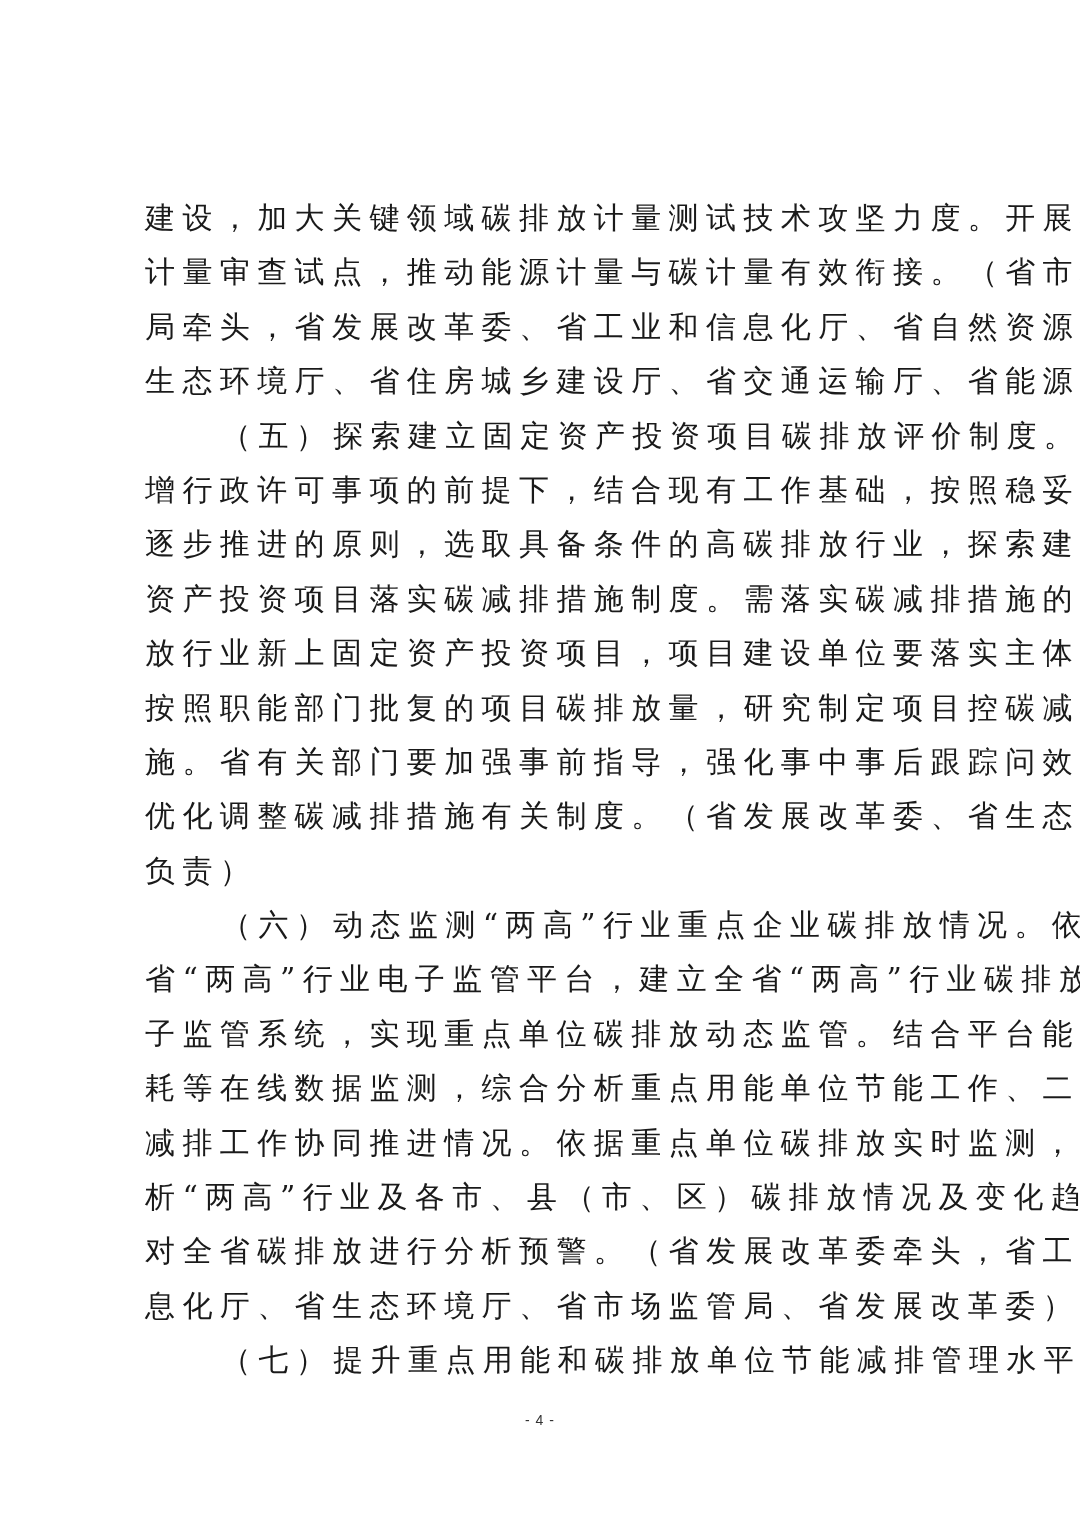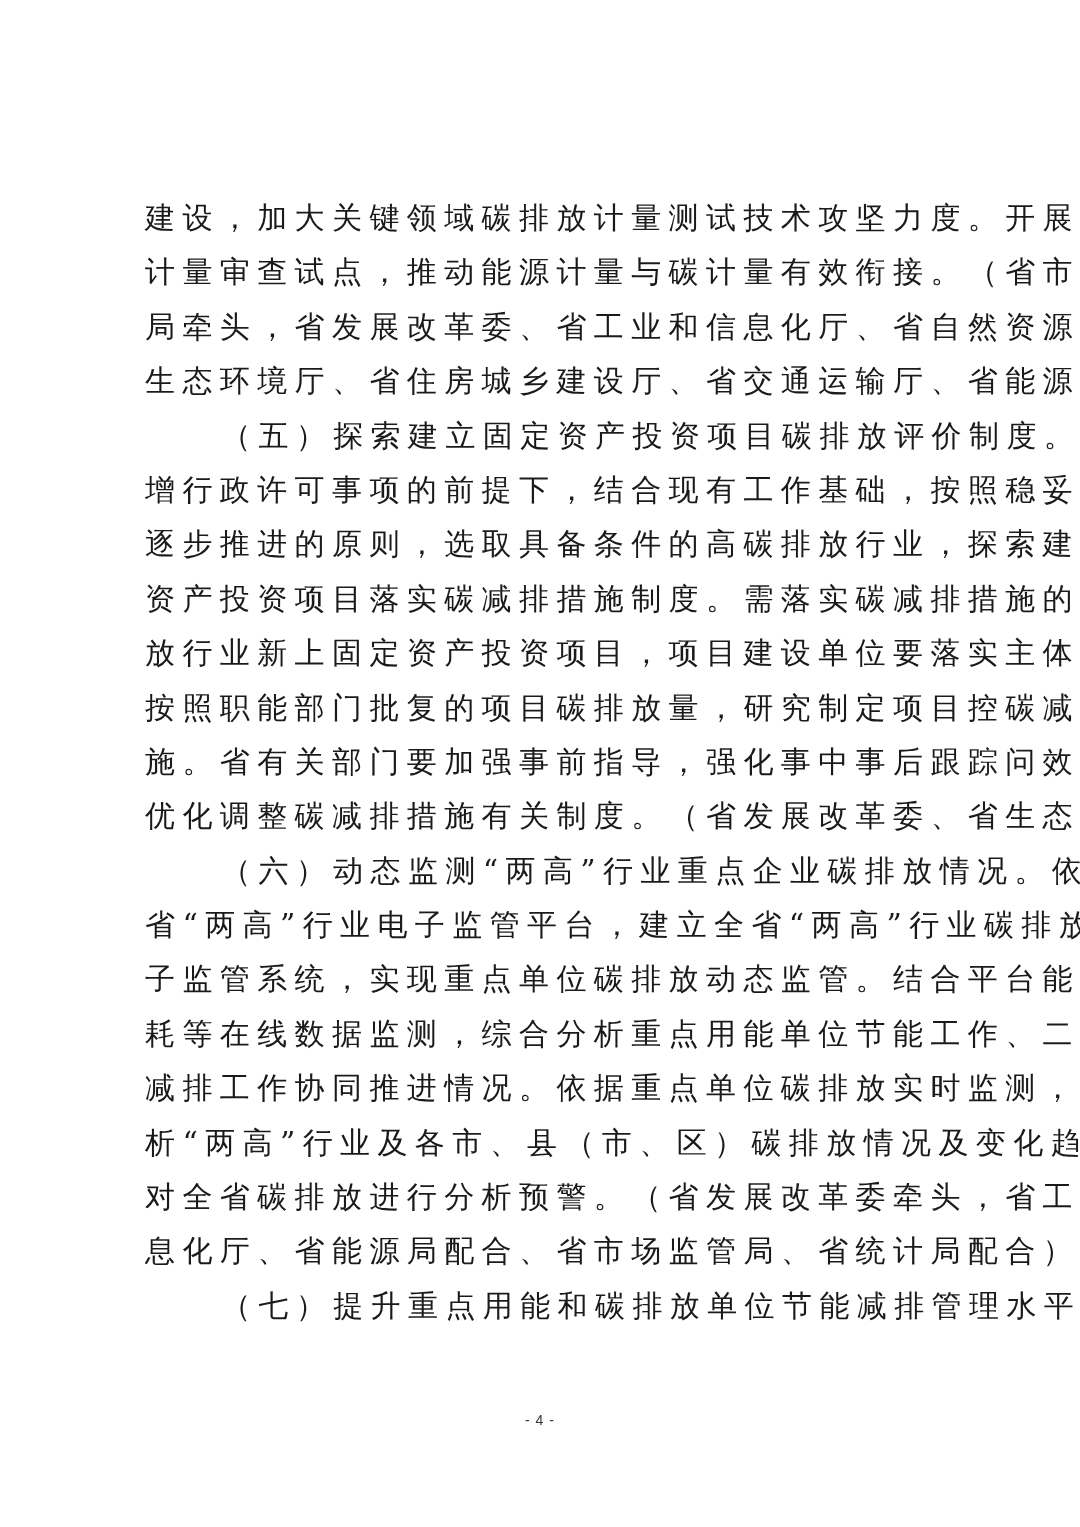--- a/index.html
+++ b/index.html
@@ -61,24 +61,25 @@
     <div class="line">局牵头，省发展改革委、省工业和信息化厅、省自然资源厅、省</div>
     <div class="line">生态环境厅、省住房城乡建设厅、省交通运输厅、省能源局配合）</div>
     <div class="line indent">（五）探索建立固定资产投资项目碳排放评价制度。在不新</div>
     <div class="line">增行政许可事项的前提下，结合现有工作基础，按照稳妥有序、</div>
     <div class="line">逐步推进的原则，选取具备条件的高碳排放行业，探索建立固定</div>
     <div class="line">资产投资项目落实碳减排措施制度。需落实碳减排措施的高碳排</div>
     <div class="line">放行业新上固定资产投资项目，项目建设单位要落实主体责任，</div>
     <div class="line">按照职能部门批复的项目碳排放量，研究制定项目控碳减碳措</div>
     <div class="line">施。省有关部门要加强事前指导，强化事中事后跟踪问效，及时</div>
     <div class="line">优化调整碳减排措施有关制度。（省发展改革委、省生态环境厅</div>
+    <div class="line">负责）</div>
     <div class="line indent">（六）动态监测“两高”行业重点企业碳排放情况。依托全</div>
     <div class="line">省“两高”行业电子监管平台，建立全省“两高”行业碳排放电</div>
     <div class="line">子监管系统，实现重点单位碳排放动态监管。结合平台能耗、煤</div>
     <div class="line">耗等在线数据监测，综合分析重点用能单位节能工作、二氧化碳</div>
     <div class="line">减排工作协同推进情况。依据重点单位碳排放实时监测，统计分</div>
     <div class="line">析“两高”行业及各市、县（市、区）碳排放情况及变化趋势，</div>
     <div class="line">对全省碳排放进行分析预警。（省发展改革委牵头，省工业和信</div>
-    <div class="line">息化厅、省能源局配合、省市场监管局、省统计局配合）</div>
+    <div class="line">息化厅、省生态环境厅、省市场监管局、省发展改革委）</div>
     <div class="line indent">（七）提升重点用能和碳排放单位节能减排管理水平。推动</div>
   </div>
   <div class="page-number">- 4 -</div>
 </div>
 
 </body></html>

